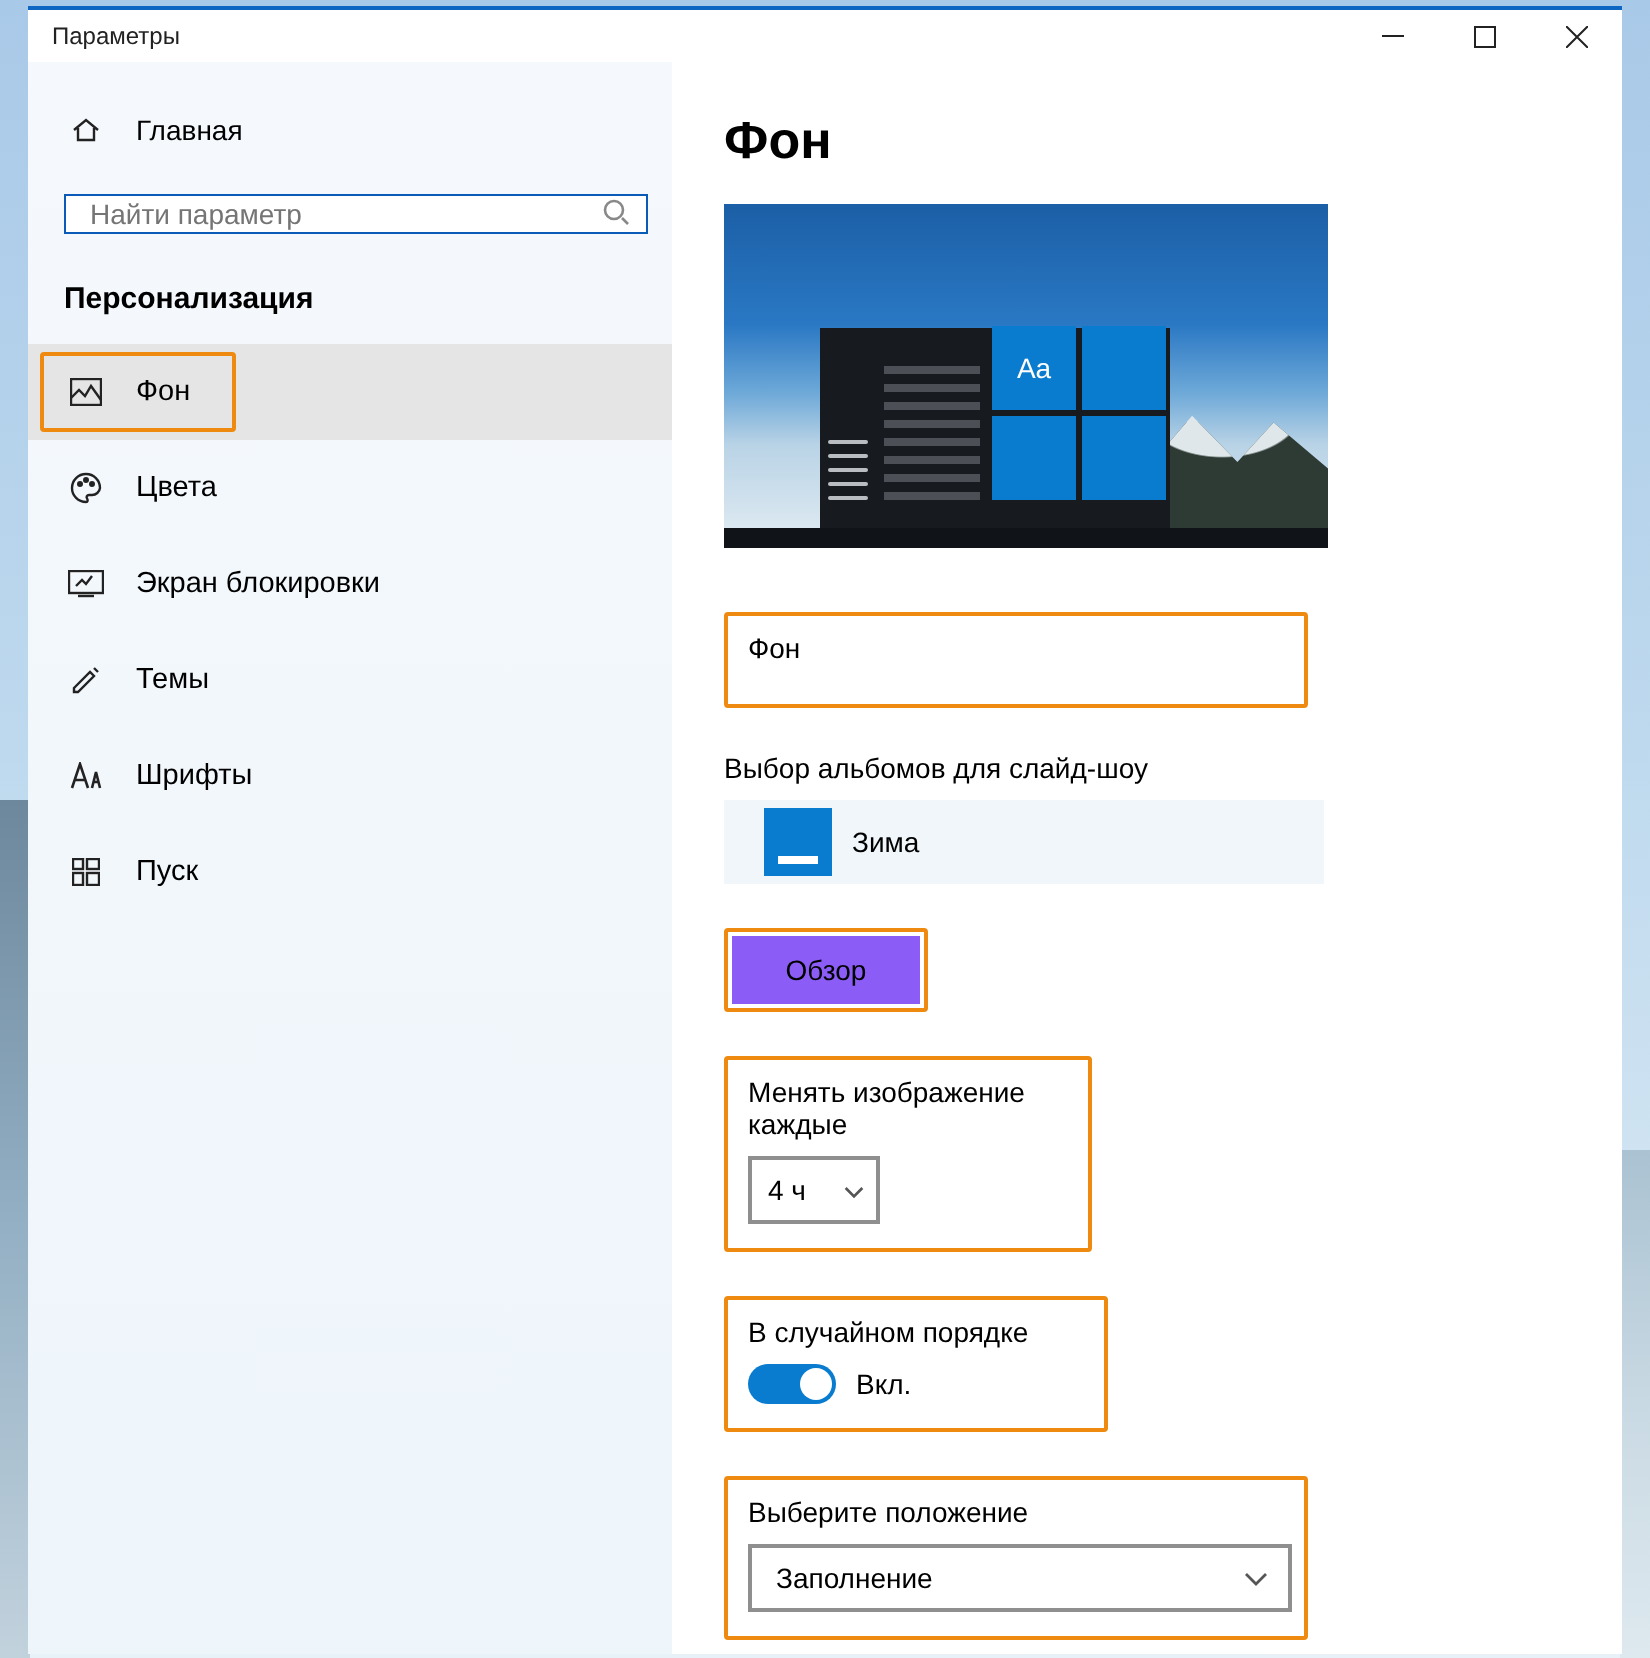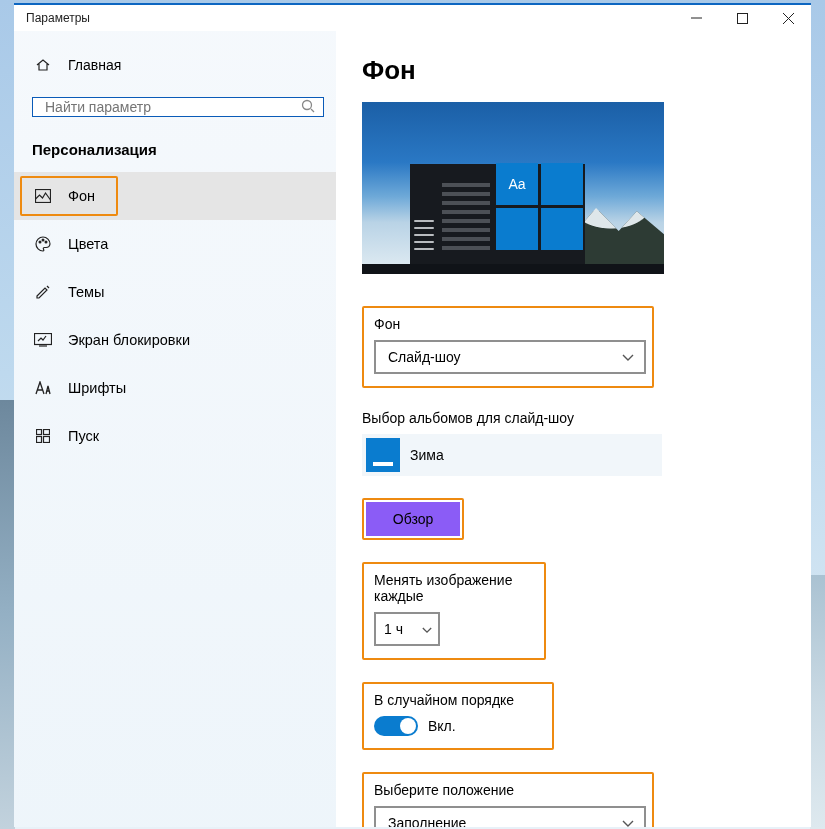--- a/index.html
+++ b/index.html
@@ -76,21 +76,21 @@
   .group-label { font-size:14px; margin-bottom:8px;}
   .orange-box { border:2px solid #ee8a10; border-radius:2px; padding:8px 10px 12px 10px; }
   .orange-box.tight { padding:2px;}
   .select {
     height:34px; border:2px solid #8f8f8f; background:#fff;
     display:flex; align-items:center; padding:0 10px 0 12px; cursor:pointer; width:272px;
   }
   .select.small { width:66px; padding:0 6px 0 8px;}
   .select .val { flex:1; font-size:14px;}
   .select .chev { color:#555;}
-  .album-row { display:flex; align-items:center; gap:10px; background:#f1f6fa; width:300px; height:42px; padding-left:4px;}
+  .album-row { display:flex; align-items:center; gap:10px; background:#f1f6fa; width:300px; height:42px; padding-left:20px;}
   .album-icon { width:34px; height:34px; background:#0a7ccf; display:flex; align-items:flex-end; justify-content:center; padding-bottom:6px;}
   .album-icon::after { content:""; width:20px; height:4px; background:#fff;}
   .browse-btn { width:94px; height:34px; background:#8b5cf6; border:none; font-size:14px; cursor:pointer;
     display:inline-flex; align-items:center; justify-content:center;}
   .toggle { width:44px; height:20px; border-radius:10px; background:#0a7ccf; position:relative; display:inline-block; vertical-align:middle;}
   .toggle::after { content:""; position:absolute; right:2px; top:2px; width:16px; height:16px; background:#fff; border-radius:50%;}
   .toggle-row { display:flex; align-items:center; gap:10px;}
   .toggle-label { font-size:14px;}
 
   
@@ -167,36 +167,36 @@
             <circle cx="5" cy="6" r=".9" fill="#222"></circle>
               <circle cx="8" cy="4" r=".9" fill="#222"></circle>
               <circle cx="11" cy="6" r=".9" fill="#222"></circle>
           </svg>
         </span>
         <span class="label">Цвета</span>
       </div>
 
       <div class="nav-item">
         <span class="icon">
-          <svg width="16" height="16" viewBox="0 0 16 16" fill="none" stroke="#222" stroke-width="1.2">
-            <path d="M2 12l8-8 2 2-8 8H2v-2zM12 2l2 2"></path>
-          </svg>
-        </span>
-        <span class="label">Темы</span>
-      </div>
-
-      <div class="nav-item">
-        <span class="icon">
           <svg width="18" height="14" viewBox="0 0 18 14" fill="none" stroke="#222" stroke-width="1.2">
             <rect x="0.5" y="0.5" width="17" height="11"></rect>
               <path d="M5 13h8"></path>
               <path d="M4 8l3-3 2 2 3-4"></path>
           </svg>
         </span>
         <span class="label">Экран блокировки</span>
+      </div>
+
+      <div class="nav-item">
+        <span class="icon">
+          <svg width="16" height="16" viewBox="0 0 16 16" fill="none" stroke="#222" stroke-width="1.2">
+            <path d="M2 12l8-8 2 2-8 8H2v-2zM12 2l2 2"></path>
+          </svg>
+        </span>
+        <span class="label">Темы</span>
       </div>
 
       <div class="nav-item">
         <span class="icon">
           <svg width="16" height="14" viewBox="0 0 16 14" fill="none" stroke="#222" stroke-width="1.3">
             <path d="M1 13L5 1l4 12M2.5 9h5"></path>
               <path d="M11 13L13 5l2 8M11.7 10h2.6"></path>
           </svg>
         </span>
         <span class="label">Шрифты</span>
@@ -245,28 +245,20 @@
               <div class="t"></div>
               <div class="t"></div>
           </div>
         </div>
         <div class="taskbar"></div>
       </div>
 
       <div class="group">
         <div class="orange-box" style="width:292px;">
           <div class="group-label">Фон</div>
-          <div class="select">
-            <span class="val">Слайд-шоу</span>
-            <span class="chev">
-              <svg width="12" height="8" viewBox="0 0 12 8" fill="none" stroke="#555" stroke-width="1.4">
-                  <path d="M1 1l5 5 5-5"></path>
-                </svg>
-            </span>
-          </div>
         </div>
       </div>
 
       <div class="group">
         <div class="group-label">Выбор альбомов для слайд-шоу</div>
         <div class="album-row">
           <div class="album-icon"></div>
           <span>Зима</span>
         </div>
       </div>
@@ -276,21 +268,21 @@
           <button class="browse-btn">
             <span>Обзор</span>
           </button>
         </span>
       </div>
 
       <div class="group">
         <div class="orange-box" style="width:184px;">
           <div class="group-label">Менять изображение каждые</div>
           <div class="select small">
-            <span class="val">1 ч</span>
+            <span class="val">4 ч</span>
             <span class="chev">
               <svg width="10" height="7" viewBox="0 0 12 8" fill="none" stroke="#555" stroke-width="1.6">
                   <path d="M1 1l5 5 5-5"></path>
                 </svg>
             </span>
           </div>
         </div>
       </div>
 
       <div class="group">

